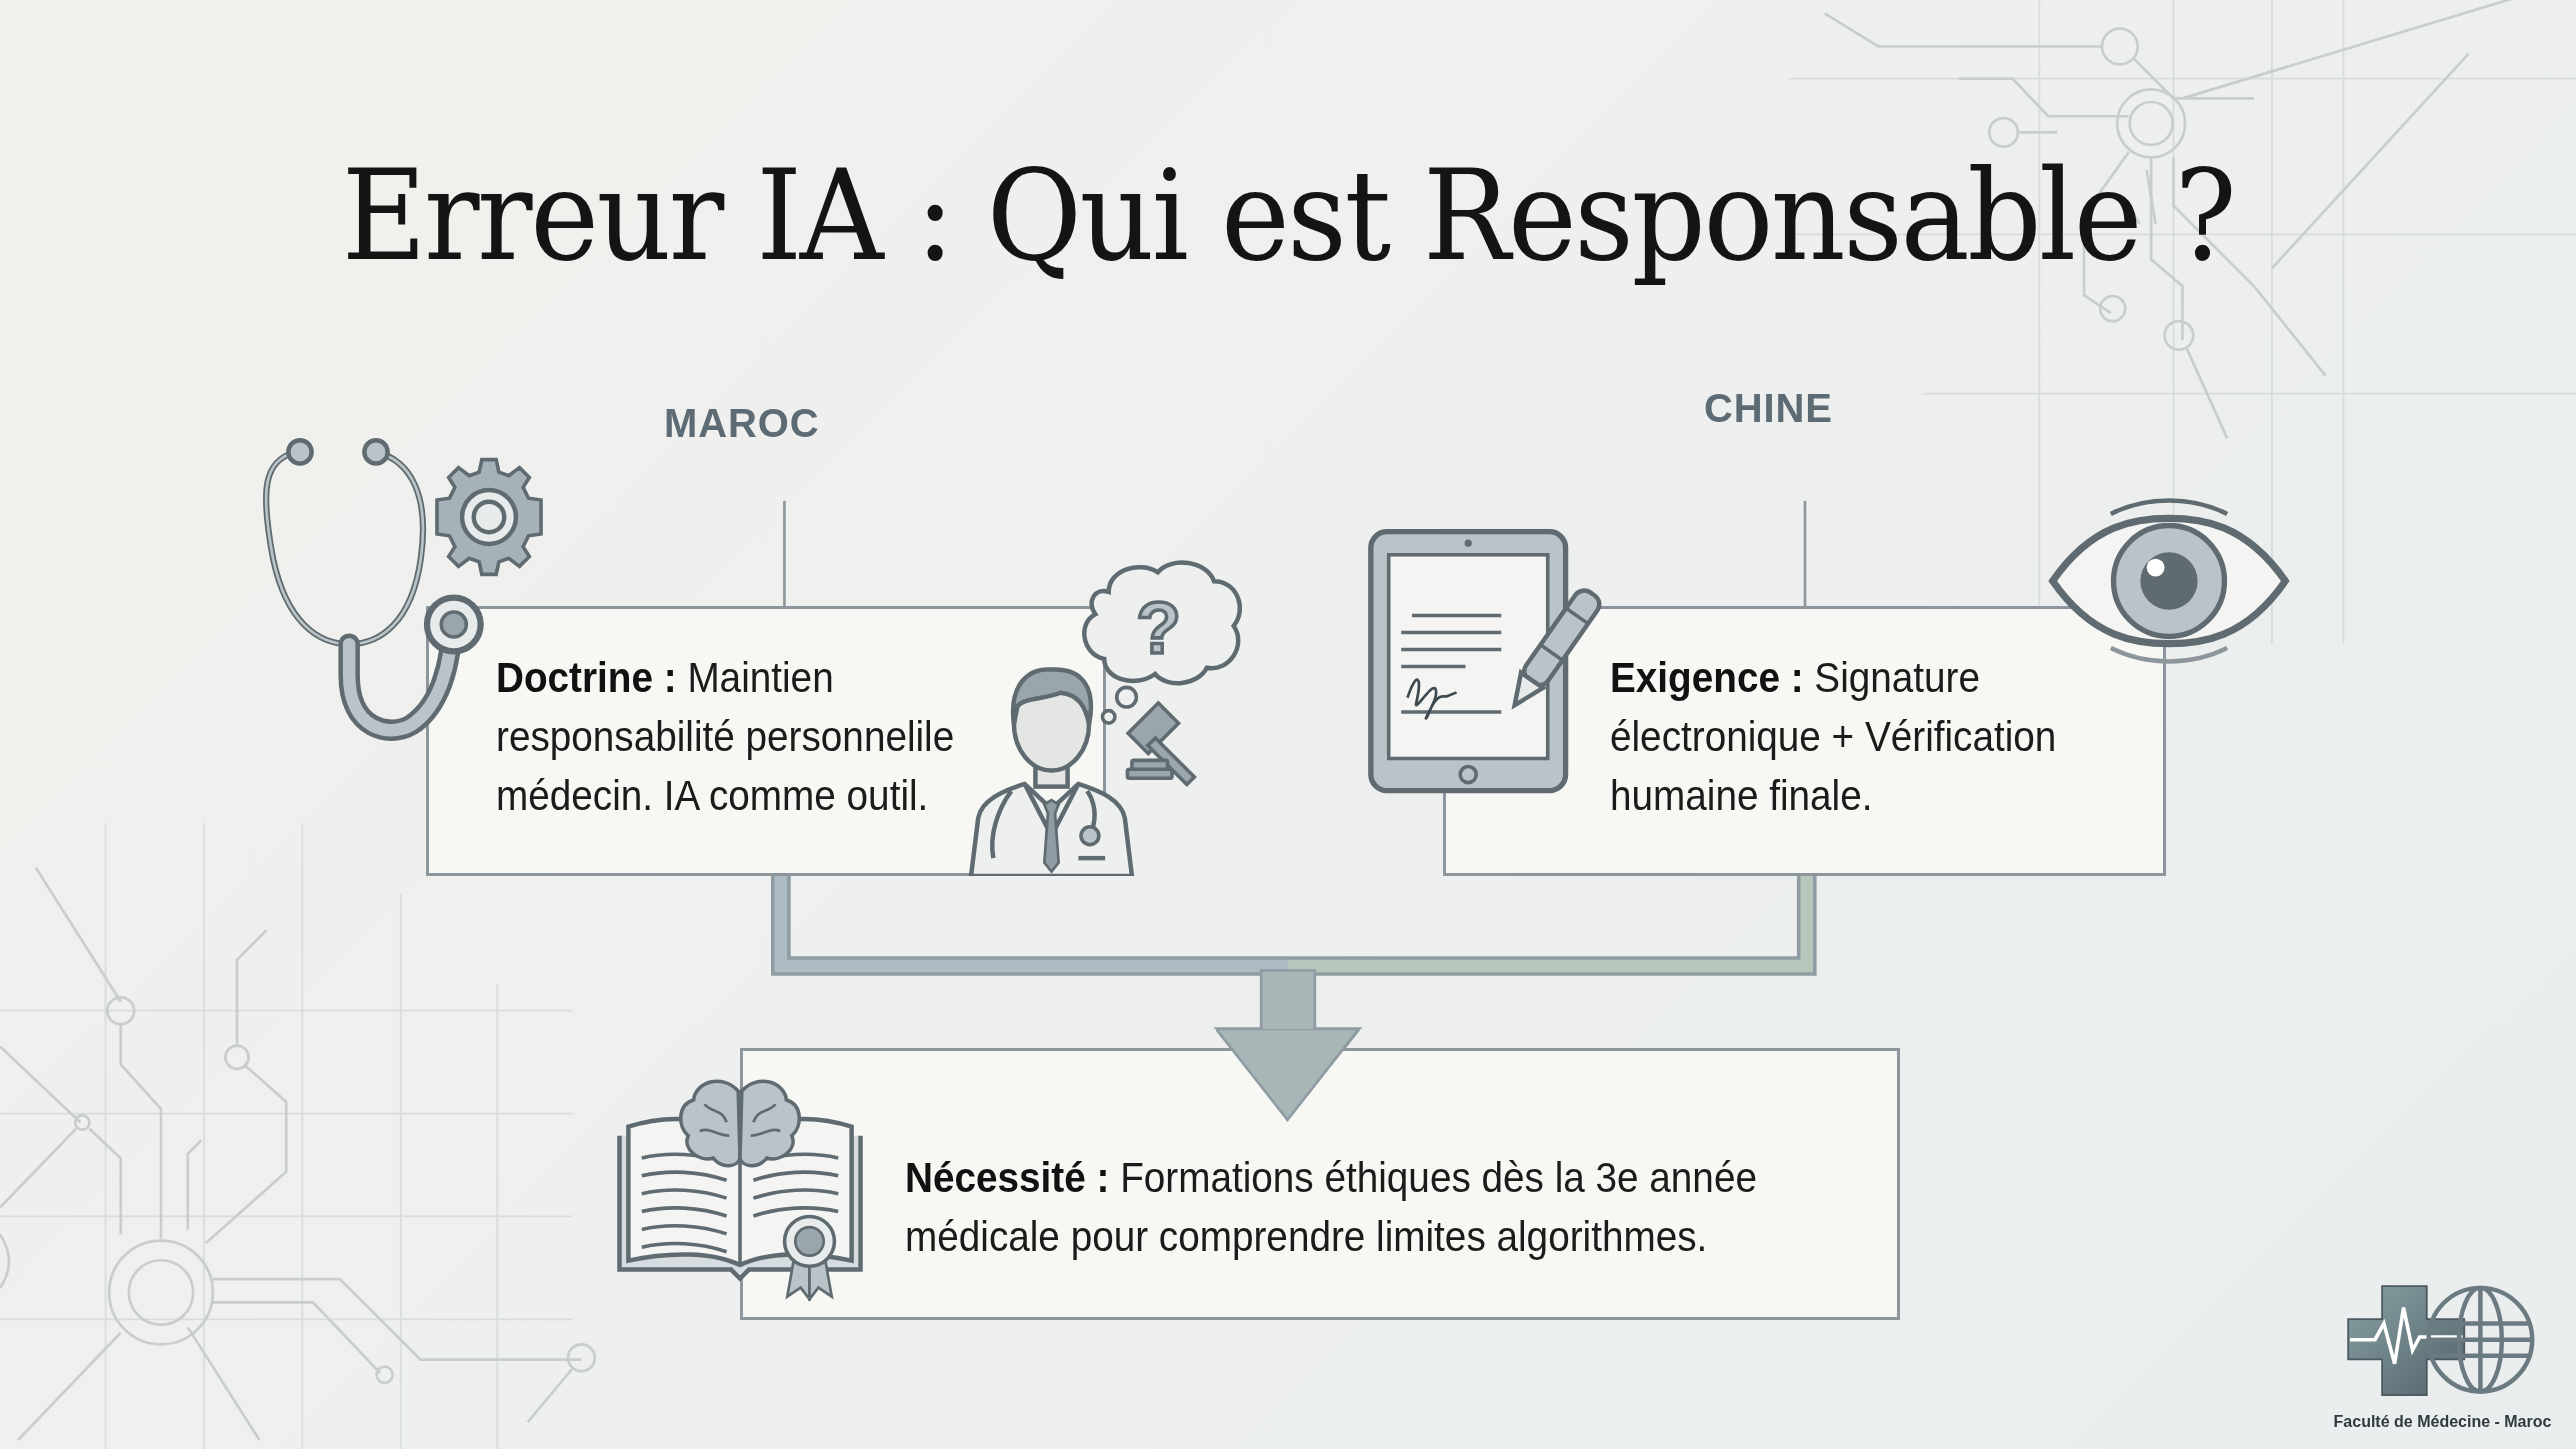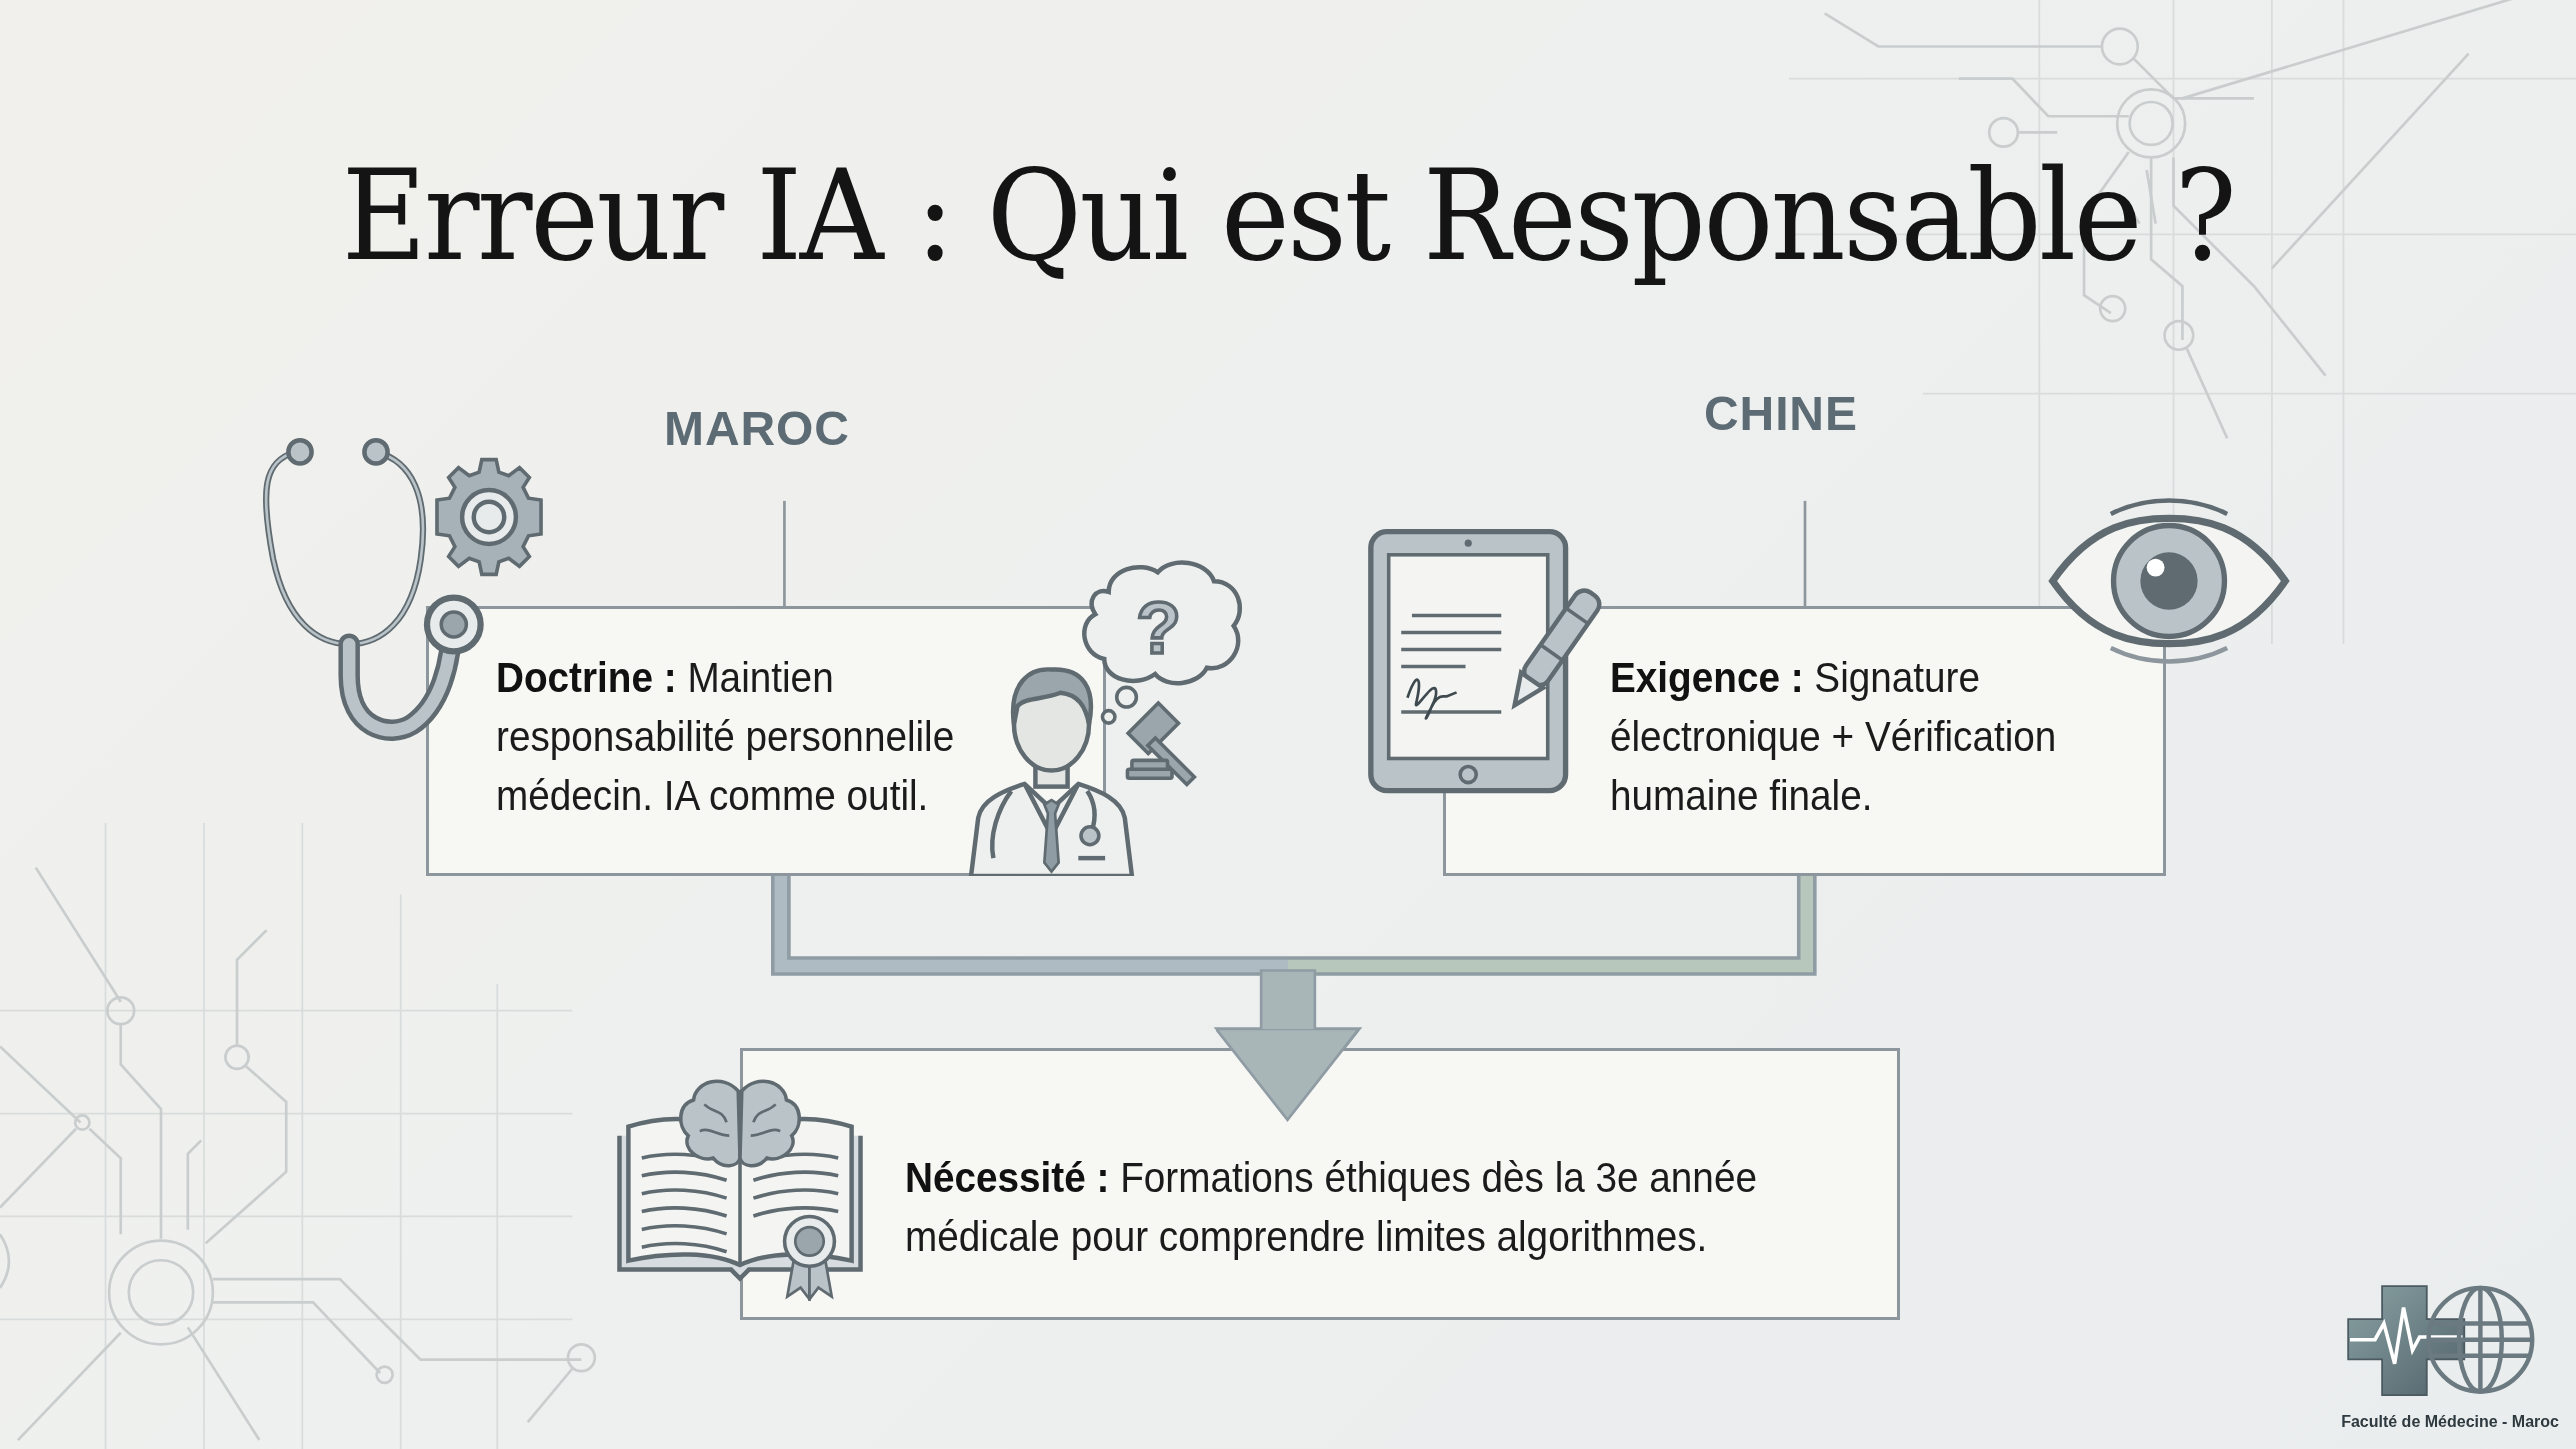--- a/index.html
+++ b/index.html
@@ -9,34 +9,34 @@
       font-family: "Liberation Sans", sans-serif;
     }
     .bg-svg { position: absolute; left: 0; top: 0; width: 2576px; height: 1449px; pointer-events: none; }
     .title {
       position: absolute; left: 0; top: 143px; width: 2576px; text-align: center;
       font-family: "DejaVu Serif", serif; font-size: 125px; color: #141414;
       letter-spacing: -2.7px; transform: scaleX(0.93); transform-origin: center;
     }
     .region-label {
       position: absolute; font-family: "Liberation Sans", sans-serif; font-weight: bold;
-      font-size: 48px; color: #5d6b74; letter-spacing: 0.9px;
+      font-size: 40px; color: #5d6b74; letter-spacing: 0.9px;
     }
     .box {
       position: absolute; background: #f7f7f4; border: 3.6px solid #8c969c;
       box-sizing: border-box;
     }
     .box-text {
       position: absolute; font-family: "Liberation Sans", sans-serif; font-size: 43px;
       line-height: 59px; color: #1b1b1b; transform: scaleX(0.9); transform-origin: left top;
     }
     .box-text b { font-weight: bold; color: #111; }
     .icon { position: absolute; }
     .logo-caption {
-      position: absolute; left: 2326px; top: 1413px; width: 233px; text-align: right;
+      position: absolute; left: 2326px; top: 1413px; width: 233px; text-align: center;
       font-family: "Liberation Sans", sans-serif; font-weight: bold; font-size: 16px; color: #2e3a40;
     }
   </style>
 </head>
 <body>
 
 <svg class="bg-svg" viewBox="0 0 2880 1620">
   <g stroke="#d9dcdc" stroke-width="2" fill="none">
 
     <line x1="0" y1="1130" x2="640" y2="1130"></line>

